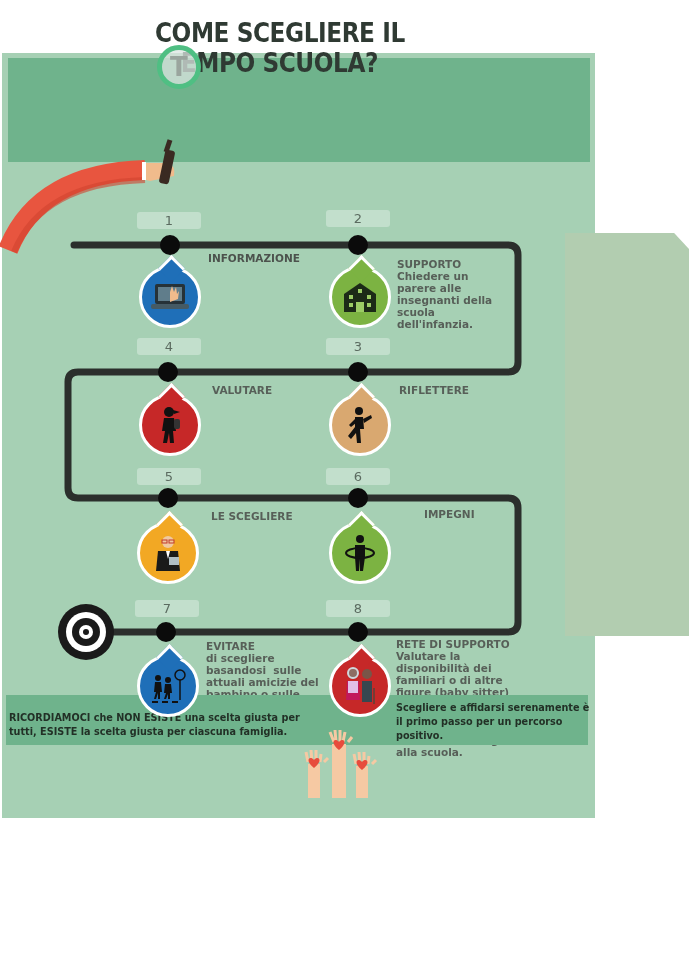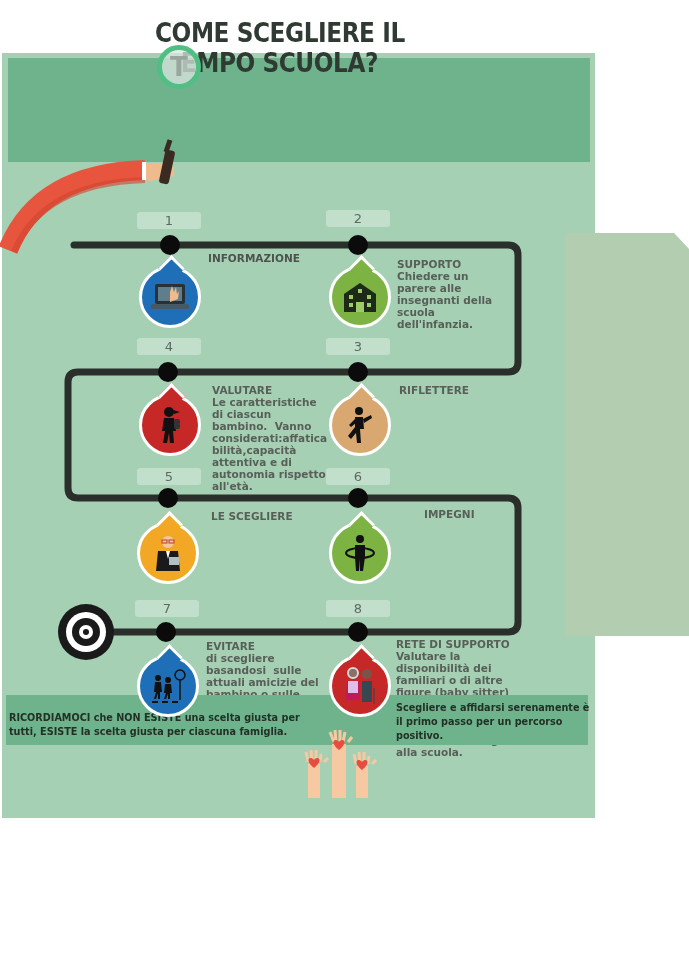--- a/index.html
+++ b/index.html
@@ -158,28 +158,21 @@
     </svg>
 </div>
 
 <div class="step-text step1" style="left:208px;top:252px;"><span class="h">INFORMAZIONE</span></div>
 <div class="step-text" style="left:397px;top:258px;"><span class="h">SUPPORTO</span><span class="b">Chiedere un
 parere alle
 insegnanti della
 scuola
 dell'infanzia.</span></div>
 <div class="step-text" style="left:399px;top:384px;"><span class="h">RIFLETTERE</span></div>
-<div class="step-text" style="left:212px;top:384px;"><span class="h">VALUTARE</span><span class="b">Le caratteristiche
-di ciascun
-bambino.  Vanno
-considerati:affatica
-bilità,capacità
-attentiva e di
-autonomia rispetto
-all'età.</span></div>
+<div class="step-text" style="left:212px;top:384px;"><span class="h">VALUTARE</span></div>
 <div class="step-text" style="left:211px;top:510px;"><span class="h">LE SCEGLIERE</span></div>
 <div class="step-text" style="left:424px;top:508px;text-align:center;"><span class="h">IMPEGNI</span></div>
 <div class="step-text" style="left:206px;top:640px;"><span class="h">EVITARE</span><span class="b">di scegliere
 basandosi  sulle
 attuali amicizie del
 bambino o sulle
 esperienze di altre
 famiglie.</span></div>
 <div class="step-text" style="left:396px;top:638px;"><span class="h">RETE DI SUPPORTO</span><span class="b">Valutare la
 disponibilità dei

